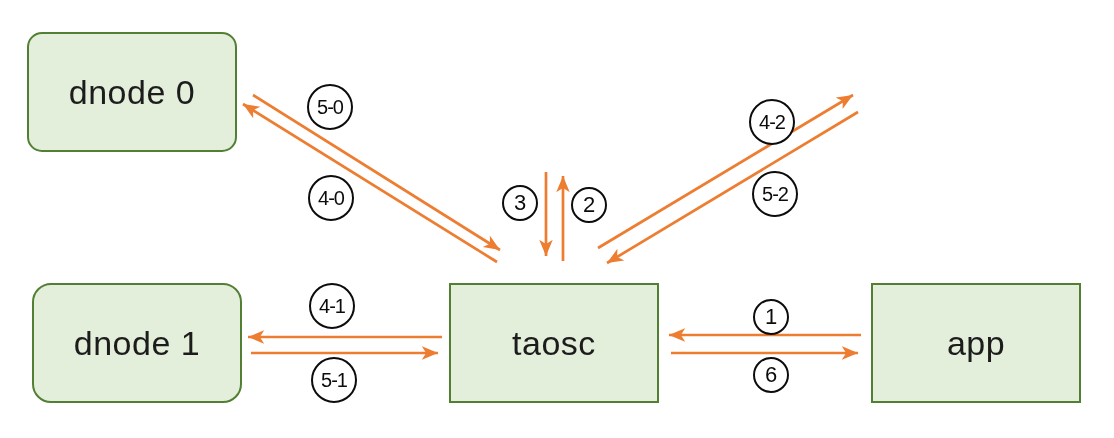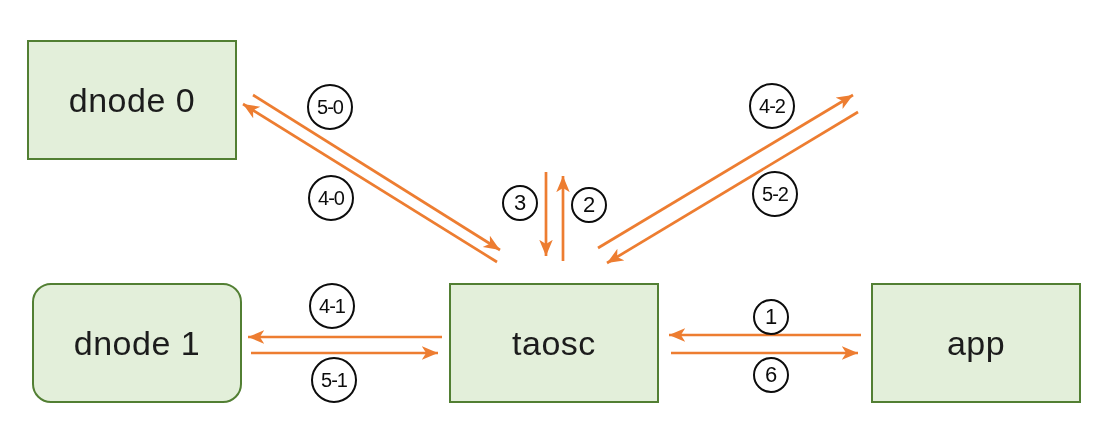--- a/index.html
+++ b/index.html
@@ -78,37 +78,37 @@
     <line class="edge" x1="546" y1="172" x2="546" y2="256"></line>
     <line class="edge" x1="563" y1="261" x2="563" y2="176"></line>
     <line class="edge" x1="598" y1="248" x2="853" y2="95"></line>
     <line class="edge" x1="858" y1="112" x2="607" y2="263"></line>
     <line class="edge" x1="442" y1="337" x2="248" y2="337"></line>
     <line class="edge" x1="251" y1="353" x2="438" y2="353"></line>
     <line class="edge" x1="861" y1="335" x2="669" y2="335"></line>
     <line class="edge" x1="671" y1="353" x2="858" y2="353"></line>
   </svg>
 
-  <div class="node" style="left:27px; top:40px;">
+  <div class="node" style="left:27px; top:32px;border-radius:15px;">
     <span class="node-label">dnode 0</span>
   </div>
   <div class="node" style="left:32px; top:283px;border-radius:19px;">
     <span class="node-label">dnode 1</span>
   </div>
   <div class="node" style="left:871px; top:283px;">
     <span class="node-label">app</span>
   </div>
   <div class="node" style="left:449px; top:283px;">
     <span class="node-label">taosc</span>
   </div>
 
   <div class="badge badge-lg" style="left:330px; top:107px;">5-0</div>
   <div class="badge badge-lg" style="left:331px; top:198px;">4-0</div>
   <div class="badge badge-sm" style="left:520px; top:203px;">3</div>
   <div class="badge badge-sm" style="left:589px; top:205px;">2</div>
-  <div class="badge badge-lg" style="left:772px; top:106px;">4-2</div>
+  <div class="badge badge-lg" style="left:772px; top:122px;">4-2</div>
   <div class="badge badge-lg" style="left:775px; top:194px;">5-2</div>
   <div class="badge badge-lg" style="left:332px; top:306px;">4-1</div>
   <div class="badge badge-lg" style="left:334px; top:380px;">5-1</div>
   <div class="badge badge-sm" style="left:771px; top:317px;">1</div>
   <div class="badge badge-sm" style="left:771px; top:375px;">6</div>
 
 </div>
 
 </body></html>

